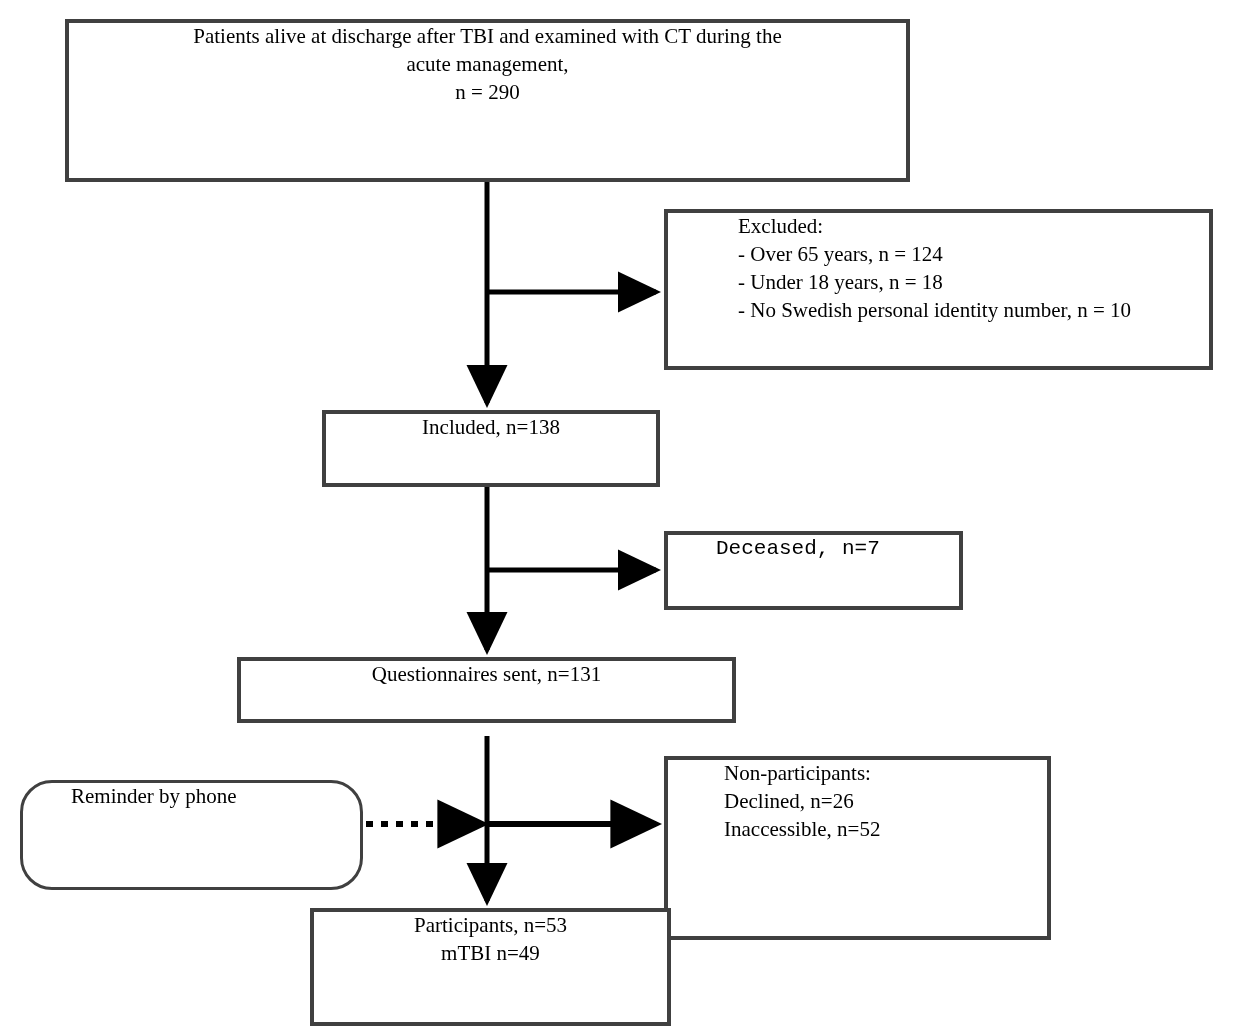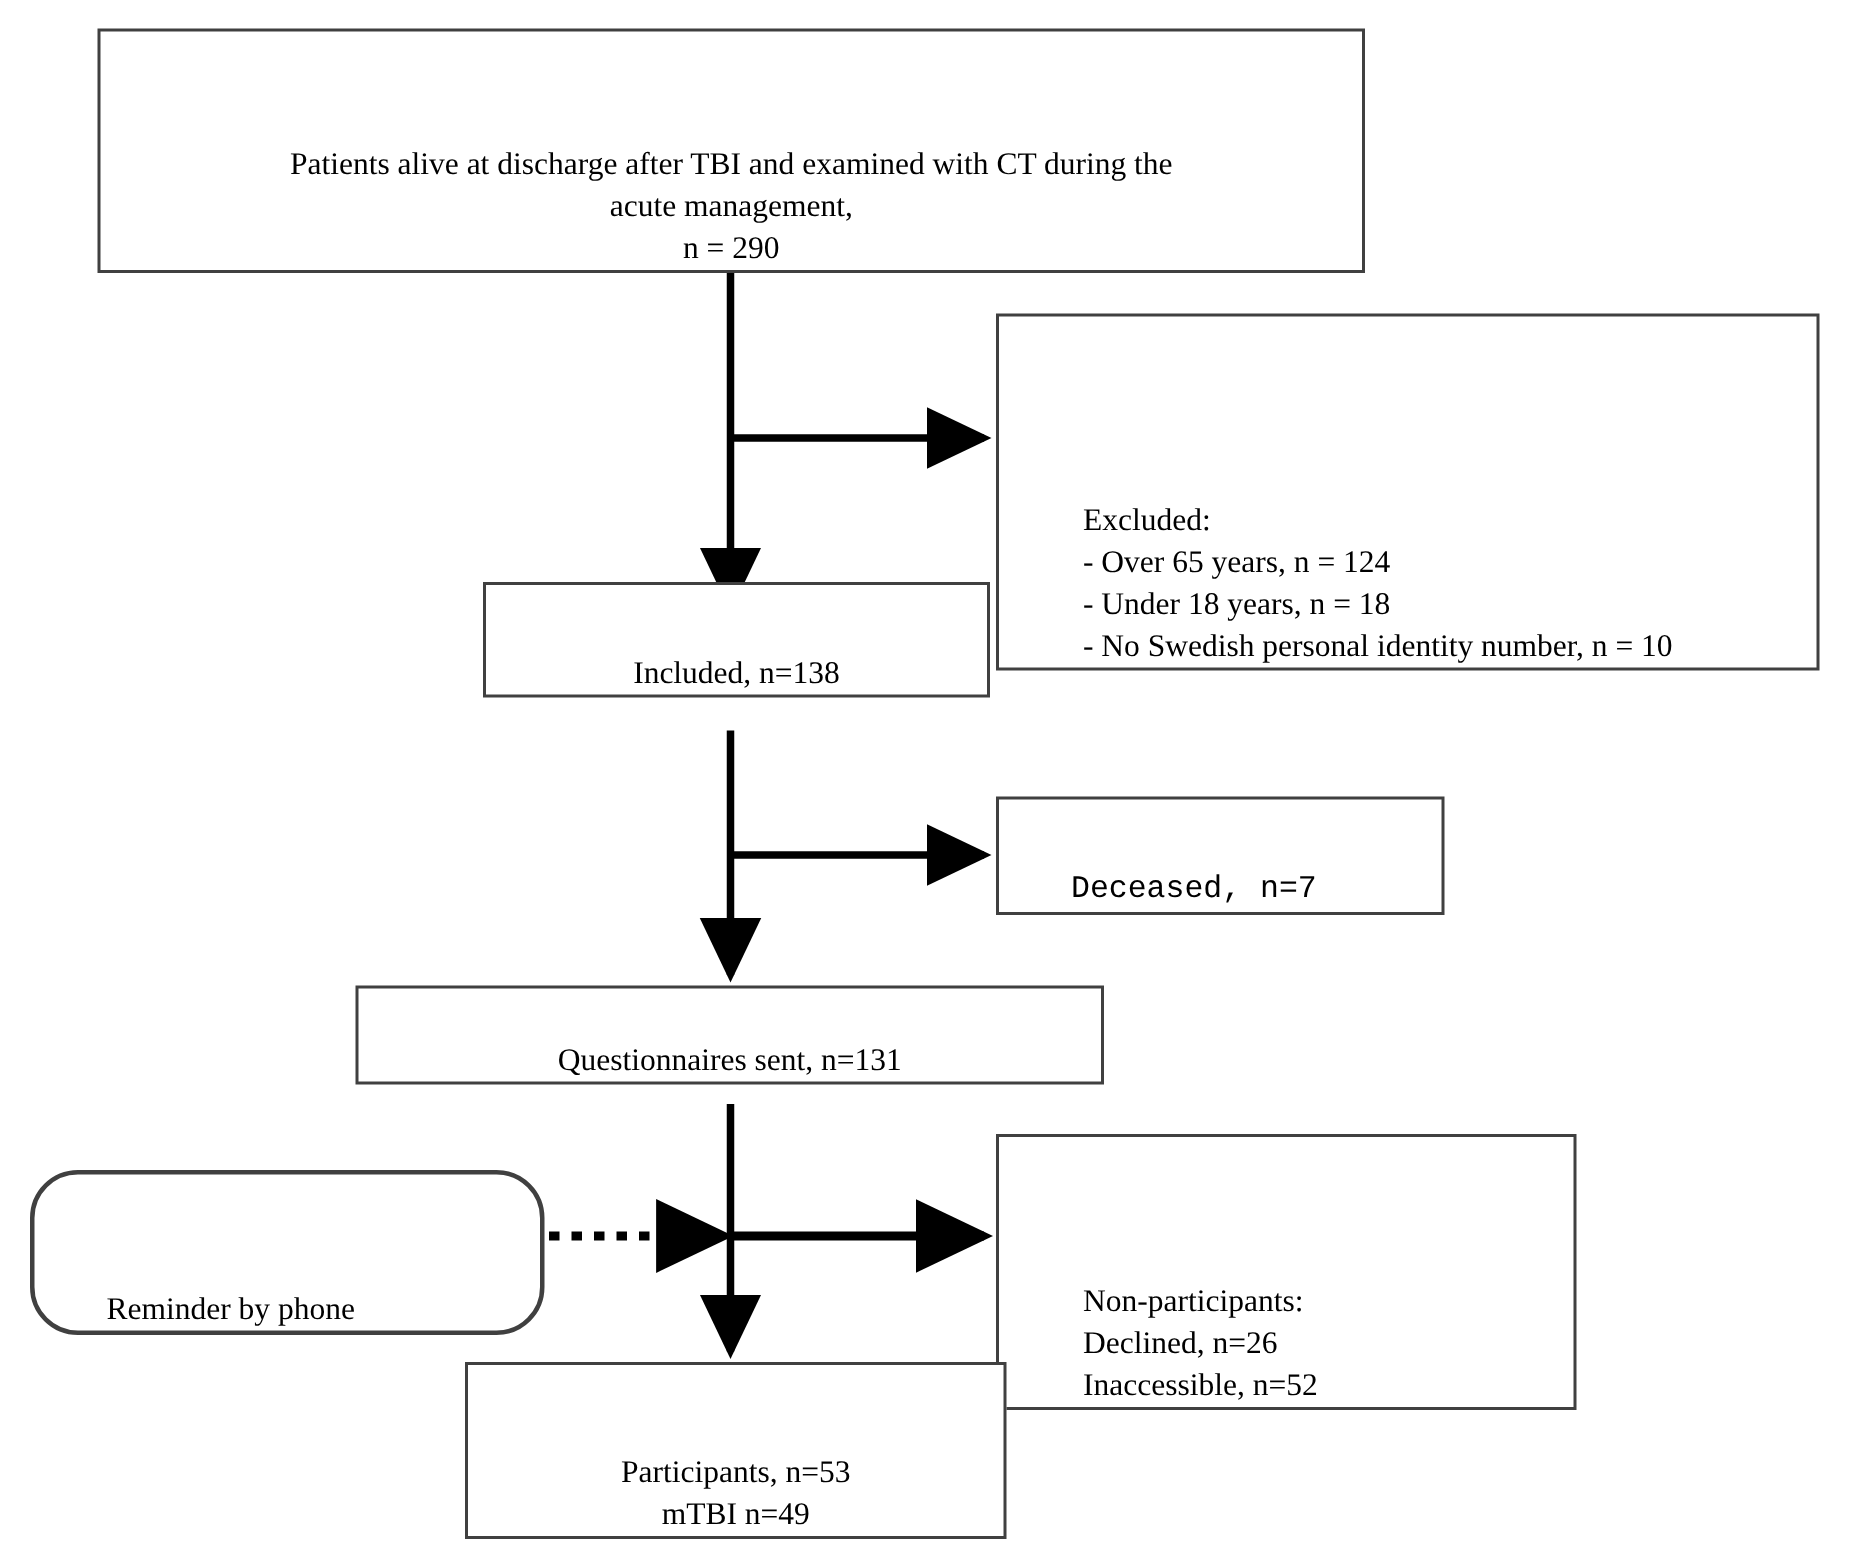--- a/index.html
+++ b/index.html
@@ -21,43 +21,43 @@
     position: absolute;
     left: 0;
     top: 0;
     width: 1234px;
     height: 1035px;
   }
   .node-box {
     position: absolute;
     box-sizing: border-box;
     background: #ffffff;
-    border: 2px solid #404040;
+    border: 4px solid #404040;
     display: flex;
-    align-items: flex-end;
+    align-items: flex-start;
     z-index: 2;
   }
   .node-box.thin {
     border-width: 3px;
   }
   .node-text {
     width: 100%;
     color: #000000;
     font-size: 21px;
     line-height: 1.33;
     white-space: pre-line;
   }
   .align-center .node-text { text-align: center; }
   .align-left .node-text  { text-align: left; padding-left: 56px; }
   .align-left-sm .node-text { text-align: left; padding-left: 48px; }
 
   
   #node-screened      { left: 65px;  top: 19px;  width: 845px; height: 163px; }
-  #node-excluded      { left: 664px; top: 209px; width: 549px; height: 238px; }
-  #node-included      { left: 322px; top: 388px; width: 338px; height: 77px;  }
+  #node-excluded      { left: 664px; top: 209px; width: 549px; height: 161px; padding-left: 14px; }
+  #node-included      { left: 322px; top: 410px; width: 338px; height: 77px;  }
   #node-deceased      { left: 664px; top: 531px; width: 299px; height: 79px; font-family: Liberation Mono, monospace;  }
   #node-questionnaires{ left: 237px; top: 657px; width: 499px; height: 66px;  }
   #node-reminder      { left: 20px;  top: 780px; width: 343px; height: 110px; border-radius: 32px; }
   #node-nonparticipants{left: 664px; top: 756px; width: 387px; height: 184px; }
   #node-participants  { left: 310px; top: 908px; width: 361px; height: 118px; }
 </style>
 </head>
 <body>
 
 <div id="flowchart-root">

